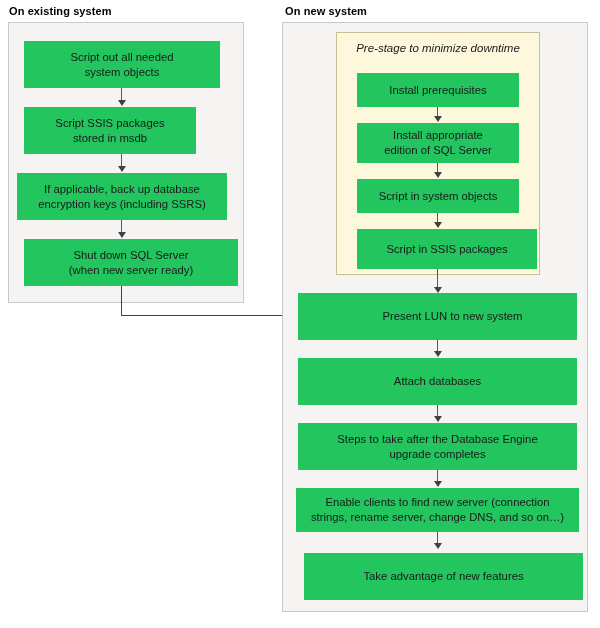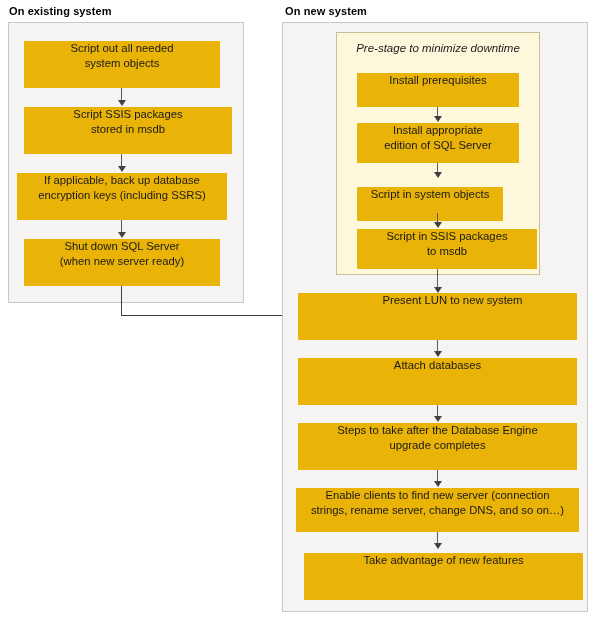--- a/index.html
+++ b/index.html
@@ -45,24 +45,24 @@
     top: 9px;
     text-align: center;
     font-size: 11.5px;
     font-weight: normal;
     font-style: italic;
     color: #1a1a1a;
   }
 
   .node {
     position: absolute;
-    background: #eab308;
+    background: #22c55e;
     box-sizing: border-box;
     display: flex;
-    align-items: flex-start;
+    align-items: center;
     justify-content: center;
     text-align: center;
     font-size: 11.3px;
     line-height: 15px;
     color: #1a1a1a;
     padding: 0 6px;
   }
   .node span { display: block; }
 
   
@@ -108,41 +108,41 @@
 <div class="node" style="left:24px; top:41px; width:196px; height:47px;">
   <span>
     <span>Script out all needed</span>
     <span>system objects</span>
   </span>
 </div>
 
 <div class="vconn" style="left:121px; top:88px; height:14px;"></div>
 <div class="arrowhead-down" style="left:118px; top:100px;"></div>
 
-<div class="node" style="left:24px; top:107px; width:208px; height:47px;">
+<div class="node" style="left:24px; top:107px; width:172px; height:47px;">
   <span>
     <span>Script SSIS packages</span>
     <span>stored in msdb</span>
   </span>
 </div>
 
 <div class="vconn" style="left:121px; top:154px; height:14px;"></div>
 <div class="arrowhead-down" style="left:118px; top:166px;"></div>
 
 <div class="node" style="left:17px; top:173px; width:210px; height:47px;">
   <span>
     <span>If applicable, back up database</span>
     <span>encryption keys (including SSRS)</span>
   </span>
 </div>
 
 <div class="vconn" style="left:121px; top:220px; height:14px;"></div>
 <div class="arrowhead-down" style="left:118px; top:232px;"></div>
 
-<div class="node" style="left:24px; top:239px; width:196px; height:47px;">
+<div class="node" style="left:24px; top:239px; width:214px; height:47px;">
   <span>
     <span>Shut down SQL Server</span>
     <span>(when new server ready)</span>
   </span>
 </div>
 
 <div class="vconn-dark" style="left:121px; top:286px; height:29px;"></div>
 <div class="hconn" style="left:121px; top:315px; width:163px;"></div>
 <div class="arrowhead-right" style="left:284px; top:311px;"></div>
 
@@ -166,33 +166,32 @@
 <div class="node" style="left:357px; top:123px; width:162px; height:40px;">
   <span>
     <span>Install appropriate</span>
     <span>edition of SQL Server</span>
   </span>
 </div>
 
 <div class="vconn" style="left:437px; top:163px; height:11px;"></div>
 <div class="arrowhead-down" style="left:434px; top:172px;"></div>
 
-<div class="node" style="left:357px; top:179px; width:146px; height:34px;margin-top:8px;">
+<div class="node" style="left:357px; top:179px; width:162px; height:34px;">
   <span>
     <span>Script in system objects</span>
   </span>
 </div>
 
 <div class="vconn" style="left:437px; top:213px; height:11px;"></div>
 <div class="arrowhead-down" style="left:434px; top:222px;"></div>
 
 <div class="node" style="left:357px; top:229px; width:180px; height:40px;">
   <span>
     <span>Script in SSIS packages</span>
-    <span>to msdb</span>
   </span>
 </div>
 
 <div class="vconn" style="left:437px; top:269px; height:20px;"></div>
 <div class="arrowhead-down" style="left:434px; top:287px;"></div>
 
 <div class="node" style="left:298px; top:293px; width:279px; height:47px;padding-left:36px;">
   <span>
     <span>Present LUN to new system</span>
   </span>

